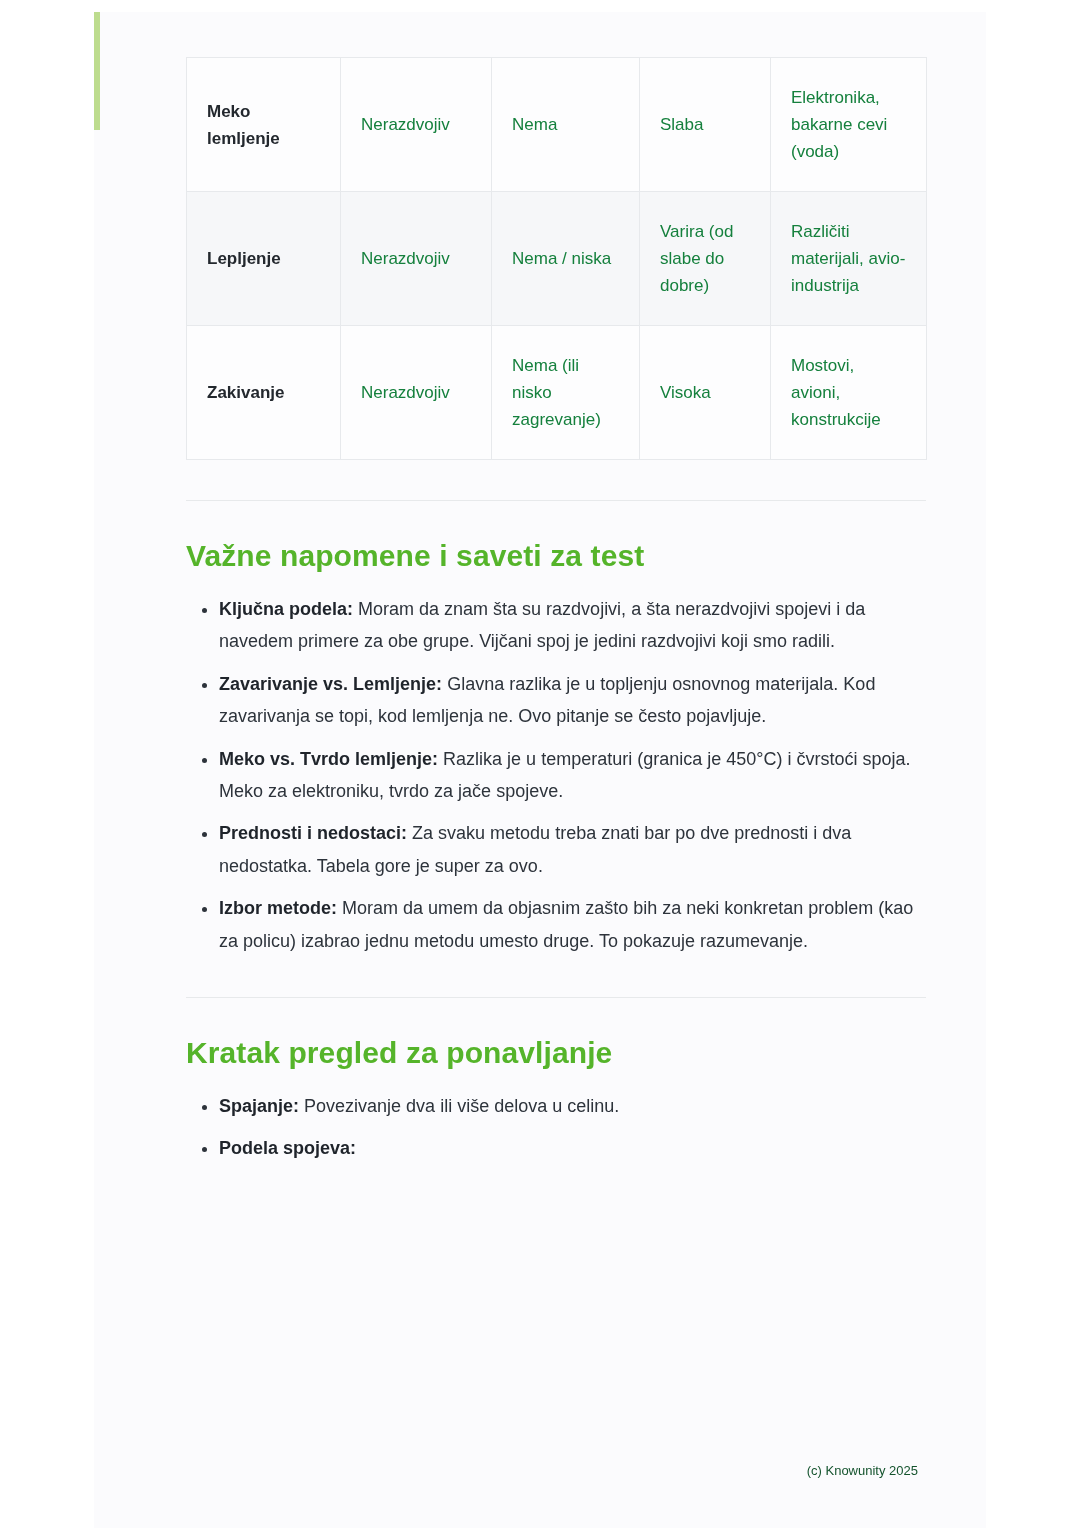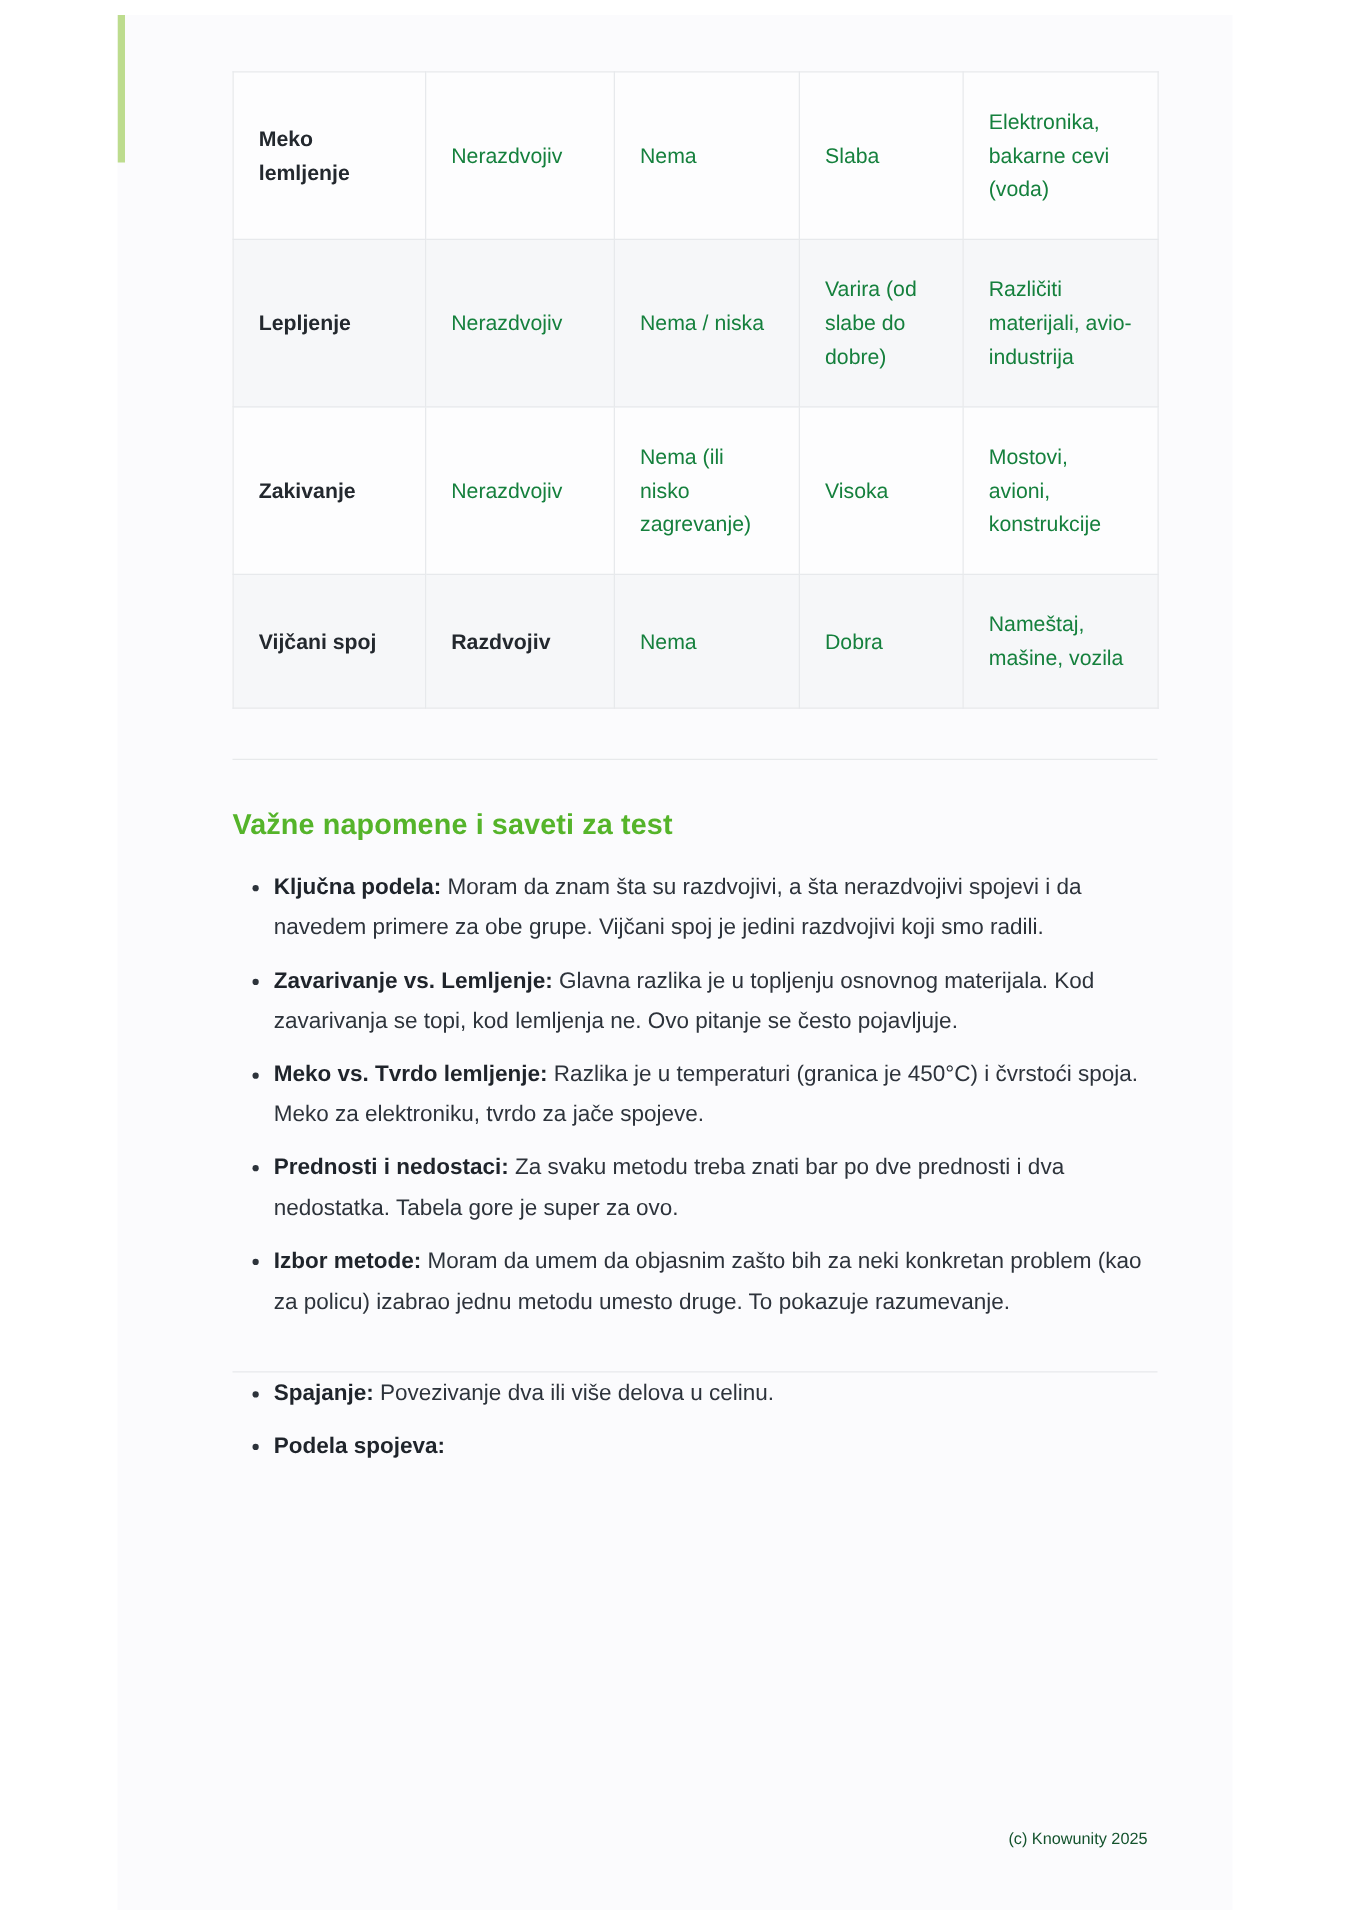--- a/index.html
+++ b/index.html
@@ -62,21 +62,21 @@
   table.joints td:first-child { font-weight: 700; color: #23282e; }
   table.joints td.bold { font-weight: 700; color: #23282e; }
   
   hr.section-divider {
     border: none;
     border-top: 1px solid #e7e9eb;
     margin: 40px 0 0 0;
   }
   h2.section-title {
     margin: 38px 0 20px 0;
-    font-size: 23px;
+    font-size: 30px;
     font-weight: 700;
     color: #55b42a;
     letter-spacing: 0.1px;
   }
   ul.notes {
     list-style: disc outside;
     padding-left: 33px;
     margin: 0;
   }
   ul.notes > li {
@@ -139,27 +139,20 @@
           <td>Varira (od slabe do dobre)</td>
           <td>Različiti materijali, avio-industrija</td>
         </tr>
         <tr>
           <td>Zakivanje</td>
           <td>Nerazdvojiv</td>
           <td>Nema (ili nisko zagrevanje)</td>
           <td>Visoka</td>
           <td>Mostovi, avioni, konstrukcije</td>
         </tr>
-        <tr>
-          <td>Vijčani spoj</td>
-          <td class="bold">Razdvojiv</td>
-          <td>Nema</td>
-          <td>Dobra</td>
-          <td>Nameštaj, mašine, vozila</td>
-        </tr>
       </tbody>
     </table>
 
     <hr class="section-divider">
 
     <h2 class="section-title">Važne napomene i saveti za test</h2>
 
     <ul class="notes">
       <li>
         <strong>Ključna podela:</strong>
@@ -178,20 +171,21 @@
         <span>Za svaku metodu treba znati bar po dve prednosti i dva nedostatka. Tabela gore je super za ovo.</span>
       </li>
       <li>
         <strong>Izbor metode:</strong>
         <span>Moram da umem da objasnim zašto bih za neki konkretan problem (kao za policu) izabrao jednu metodu umesto druge. To pokazuje razumevanje.</span>
       </li>
     </ul>
 
     <hr class="section-divider">
 
+    <h2 class="section-title">Kratak pregled za ponavljanje</h2>
 
     <ul class="notes">
       <li>
         <strong>Spajanje:</strong>
         <span>Povezivanje dva ili više delova u celinu.</span>
       </li>
       <li>
         <strong>Podela spojeva:</strong>
       </li>
     </ul>

